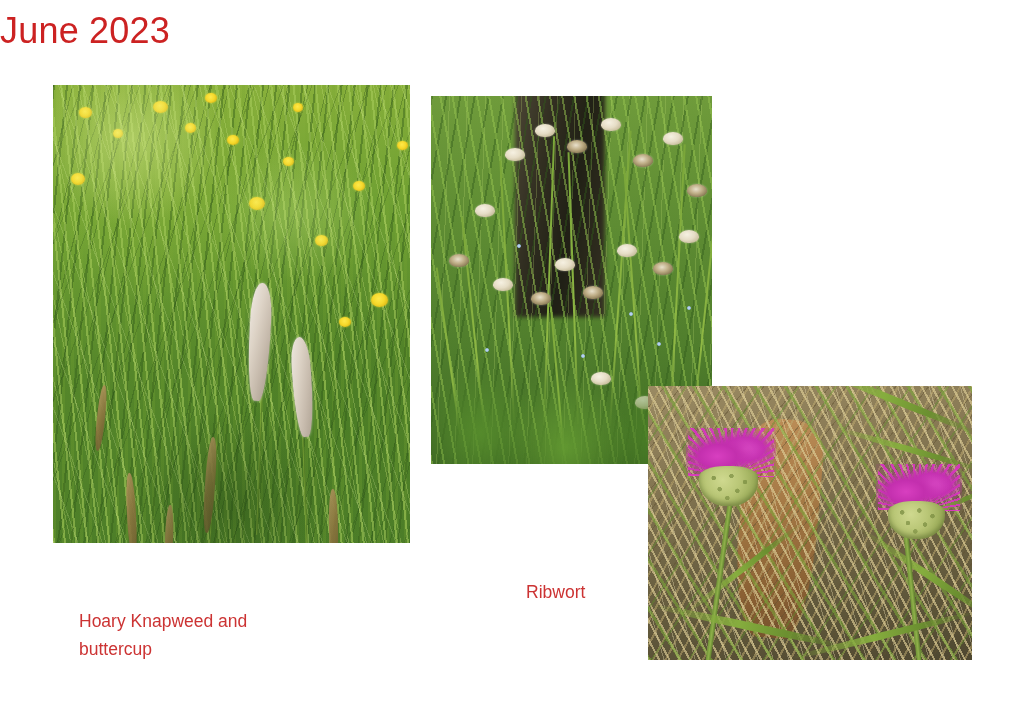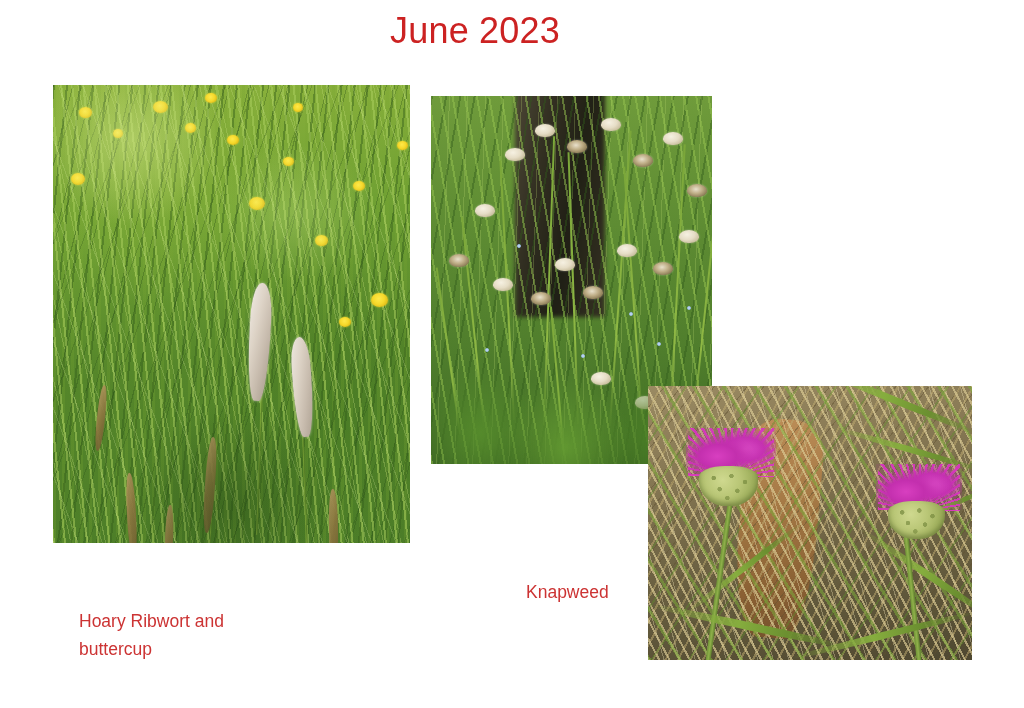--- a/index.html
+++ b/index.html
@@ -19,21 +19,21 @@
     inset: 0;
     background: #ffffff;
   }
 
   
   .slide-title {
     position: absolute;
     left: 0;
     top: 9px;
     width: 950px;
-    text-align: center;
+    text-align: left;
     font-size: 36px;
     line-height: 44px;
     letter-spacing: 0.2px;
     color: #cc2222;
     font-weight: 400;
     white-space: nowrap;
   }
 
   
   .caption {
@@ -291,21 +291,21 @@
     <div class="brownspike" style="left:152px; top:352px; width:10px; height:96px; transform:rotate(4deg);"></div>
 
     <div class="brownspike" style="left:74px;  top:388px; width:9px;  height:84px; transform:rotate(-3deg);"></div>
     <div class="brownspike" style="left:112px; top:420px; width:8px;  height:70px; transform:rotate(2deg);"></div>
     <div class="brownspike" style="left:276px; top:404px; width:9px;  height:78px; transform:rotate(-1deg);"></div>
     <div class="brownspike" style="left:44px;  top:300px; width:8px;  height:66px; transform:rotate(6deg);"></div>
 
     <div class="layer hoary-light"></div>
   </div>
 
-  <div class="caption caption-hoary">Hoary Ribwort and
+  <div class="caption caption-hoary">Hoary Knapweed and
 buttercup</div>
 
   <div class="photo photo-ribwort">
     <div class="layer ribwort-base"></div>
     <div class="post"></div>
     <div class="layer ribwort-foliage"></div>
 
     <div class="ribstem" style="left:52px;  top:120px; height:210px; transform:rotate(-6deg);"></div>
     <div class="ribstem" style="left:82px;  top:64px;  height:260px; transform:rotate(-3deg);"></div>
     <div class="ribstem" style="left:112px; top:40px;  height:290px; transform:rotate(2deg);"></div>
@@ -371,15 +371,15 @@
     <div class="knapflower" style="left:228px; top:78px; width:86px; height:74px;">
       <div class="rays"></div>
       <div class="petals"></div>
       <div class="involucre"></div>
     </div>
 
     <div class="grassblade" style="left:0px;   top:236px; width:200px; height:8px; transform:rotate(12deg);"></div>
     <div class="grassblade" style="left:140px; top:246px; width:190px; height:7px; transform:rotate(-14deg);"></div>
   </div>
 
-  <div class="caption caption-knapweed">Knapweed</div>
+  <div class="caption caption-knapweed">Ribwort</div>
 
 </div>
 
 </body></html>

